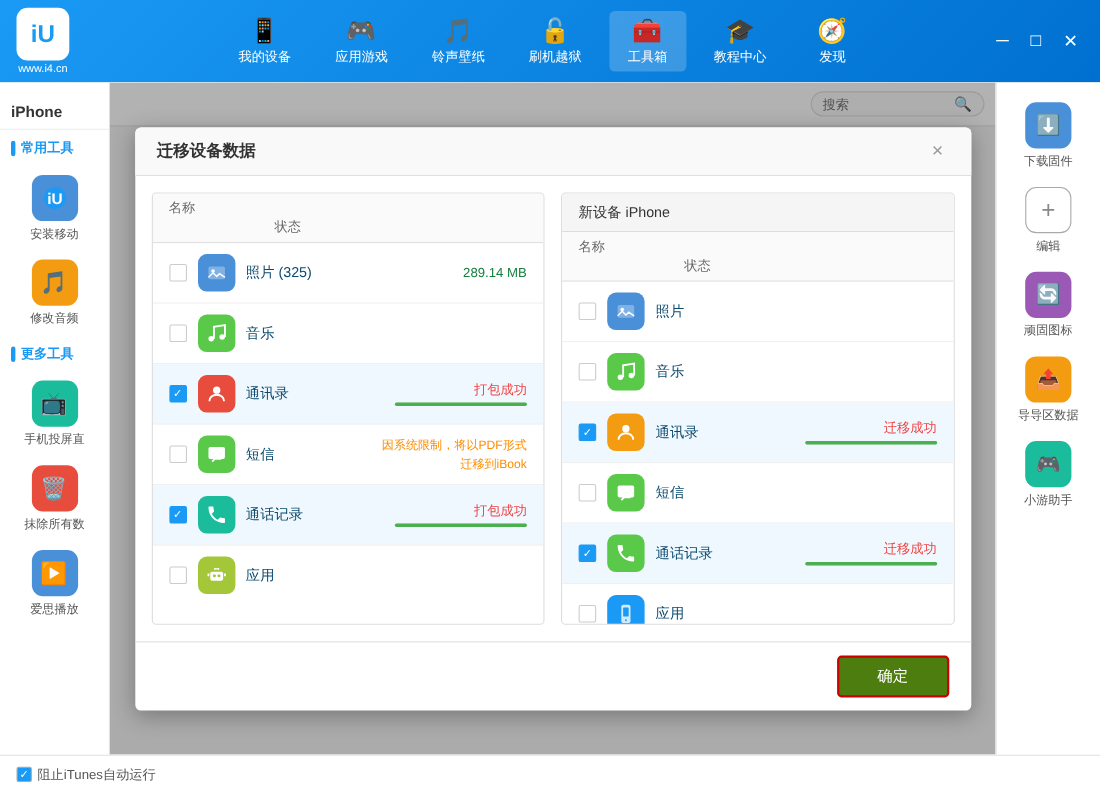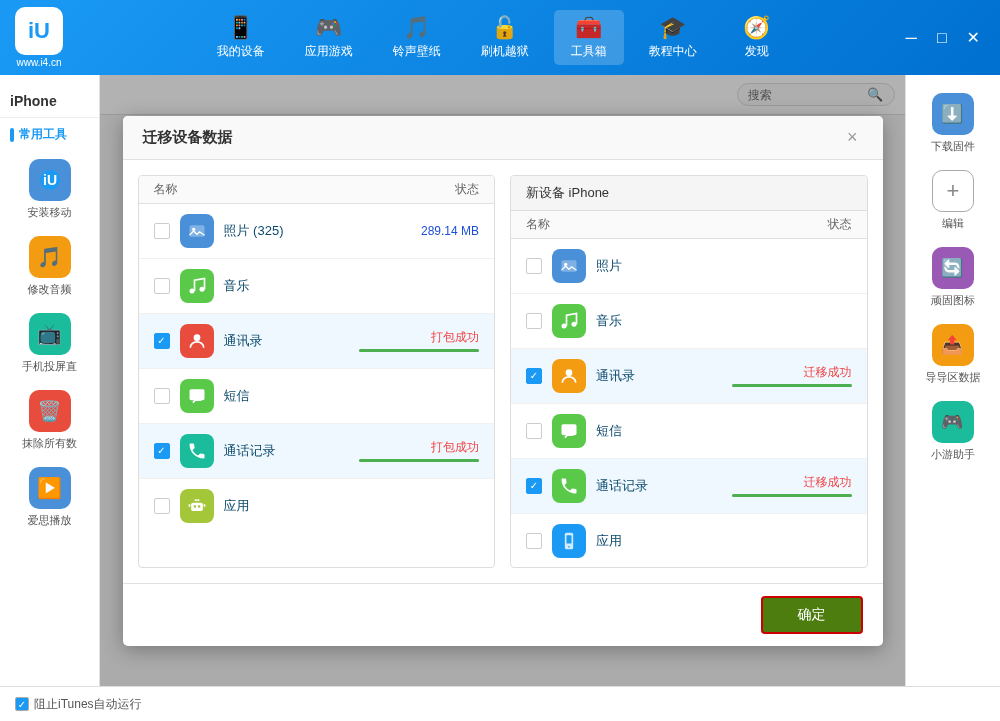--- a/index.html
+++ b/index.html
@@ -170,20 +170,21 @@
       padding: 8px 15px;
       font-size: 13px;
       color: #333;
       border-bottom: 1px solid #ddd;
     }
     .device-panel-cols {
       display: flex;
       background: #fafafa;
       border-bottom: 1px solid #e0e0e0;
       padding: 5px 15px;
+      flex-direction: column;
     }
     .col-name { flex: 1; color: #666; font-size: 12px; }
     .col-status { width: 120px; color: #666; font-size: 12px; text-align: right; }
 
     .data-row {
       display: flex; align-items: center;
       padding: 10px 15px;
       border-bottom: 1px solid #f0f0f0;
     }
     .data-row:last-child { border-bottom: none; }
@@ -201,21 +202,21 @@
     }
 
     .row-icon {
       width: 34px; height: 34px; border-radius: 8px;
       display: flex; align-items: center; justify-content: center;
       font-size: 18px; margin-right: 10px; flex-shrink: 0;
     }
     .row-name-area { flex: 1; }
     .row-name { font-size: 13px; color: #0c4a6e; }
     .row-status-area { width: 120px; text-align: right; }
-    .row-size { font-size: 12px; color: #1d4ed8; }
+    .row-size { font-size: 12px; color: #15803d; }
 
     .status-bar-wrap {
       width: 100%; margin-top: 3px;
       height: 3px; background: #e0e0e0; border-radius: 2px;
     }
     .status-bar-fill { height: 100%; background: #4caf50; border-radius: 2px; }
 
     .status-success { color: #ef4444; font-size: 12px; }
     .status-info { color: #ff8c00; font-size: 11px; line-height: 1.3; }
 
@@ -324,20 +325,23 @@
             <circle cx="12" cy="12" r="10" fill="#1a9af5"></circle>
             <text x="12" y="17" text-anchor="middle" fill="white" font-size="14" font-weight="bold">iU</text>
           </svg>
       </div>
       <span class="sidebar-item-label">安装移动</span>
     </div>
     <div class="sidebar-item">
       <div class="sidebar-icon ic-orange">🎵</div>
       <span class="sidebar-item-label">修改音频</span>
     </div>
+    <div class="sidebar-section-title">
+      <span>更多工具</span>
+    </div>
     <div class="sidebar-item">
       <div class="sidebar-icon ic-teal">📺</div>
       <span class="sidebar-item-label">手机投屏直</span>
     </div>
     <div class="sidebar-item">
       <div class="sidebar-icon ic-red">🗑️</div>
       <span class="sidebar-item-label">抹除所有数</span>
     </div>
     <div class="sidebar-item">
       <div class="sidebar-icon ic-blue">▶️</div>
@@ -409,20 +413,21 @@
                 </div>
                 <div class="data-row">
                   <div class="row-checkbox"></div>
                   <div class="row-icon" style="background:#5ac94a;">
                     <svg width="20" height="20" viewBox="0 0 24 24">
                       <rect x="3" y="4" width="18" height="13" rx="2" fill="white"></rect>
                       <path d="M7 20l3-3h7" stroke="white" stroke-width="2" fill="none"></path>
                     </svg>
                   </div>
                   <div class="row-name-area"><span class="row-name">短信</span></div>
+                  <div class="row-status-area" style="width:140px;"><span class="status-info">因系统限制，将以PDF形式迁移到iBook</span></div>
                 </div>
                 <div class="data-row checked-row">
                   <div class="row-checkbox checked">✓</div>
                   <div class="row-icon" style="background:#1abc9c;">
                     <svg width="20" height="20" viewBox="0 0 24 24" fill="white">
                       <path d="M6.6 10.8c1.4 2.8 3.8 5.1 6.6 6.6l2.2-2.2c.3-.3.7-.4 1-.2 1.1.4 2.3.6 3.6.6.6 0 1 .4 1 1V20c0 .6-.4 1-1 1-9.4 0-17-7.6-17-17 0-.6.4-1 1-1h3.5c.6 0 1 .4 1 1 0 1.3.2 2.5.6 3.6.1.3 0 .7-.2 1L6.6 10.8z" fill="white"></path>
                     </svg>
                   </div>
                   <div class="row-name-area"><span class="row-name">通话记录</span></div>
                   <div class="row-status-area">

